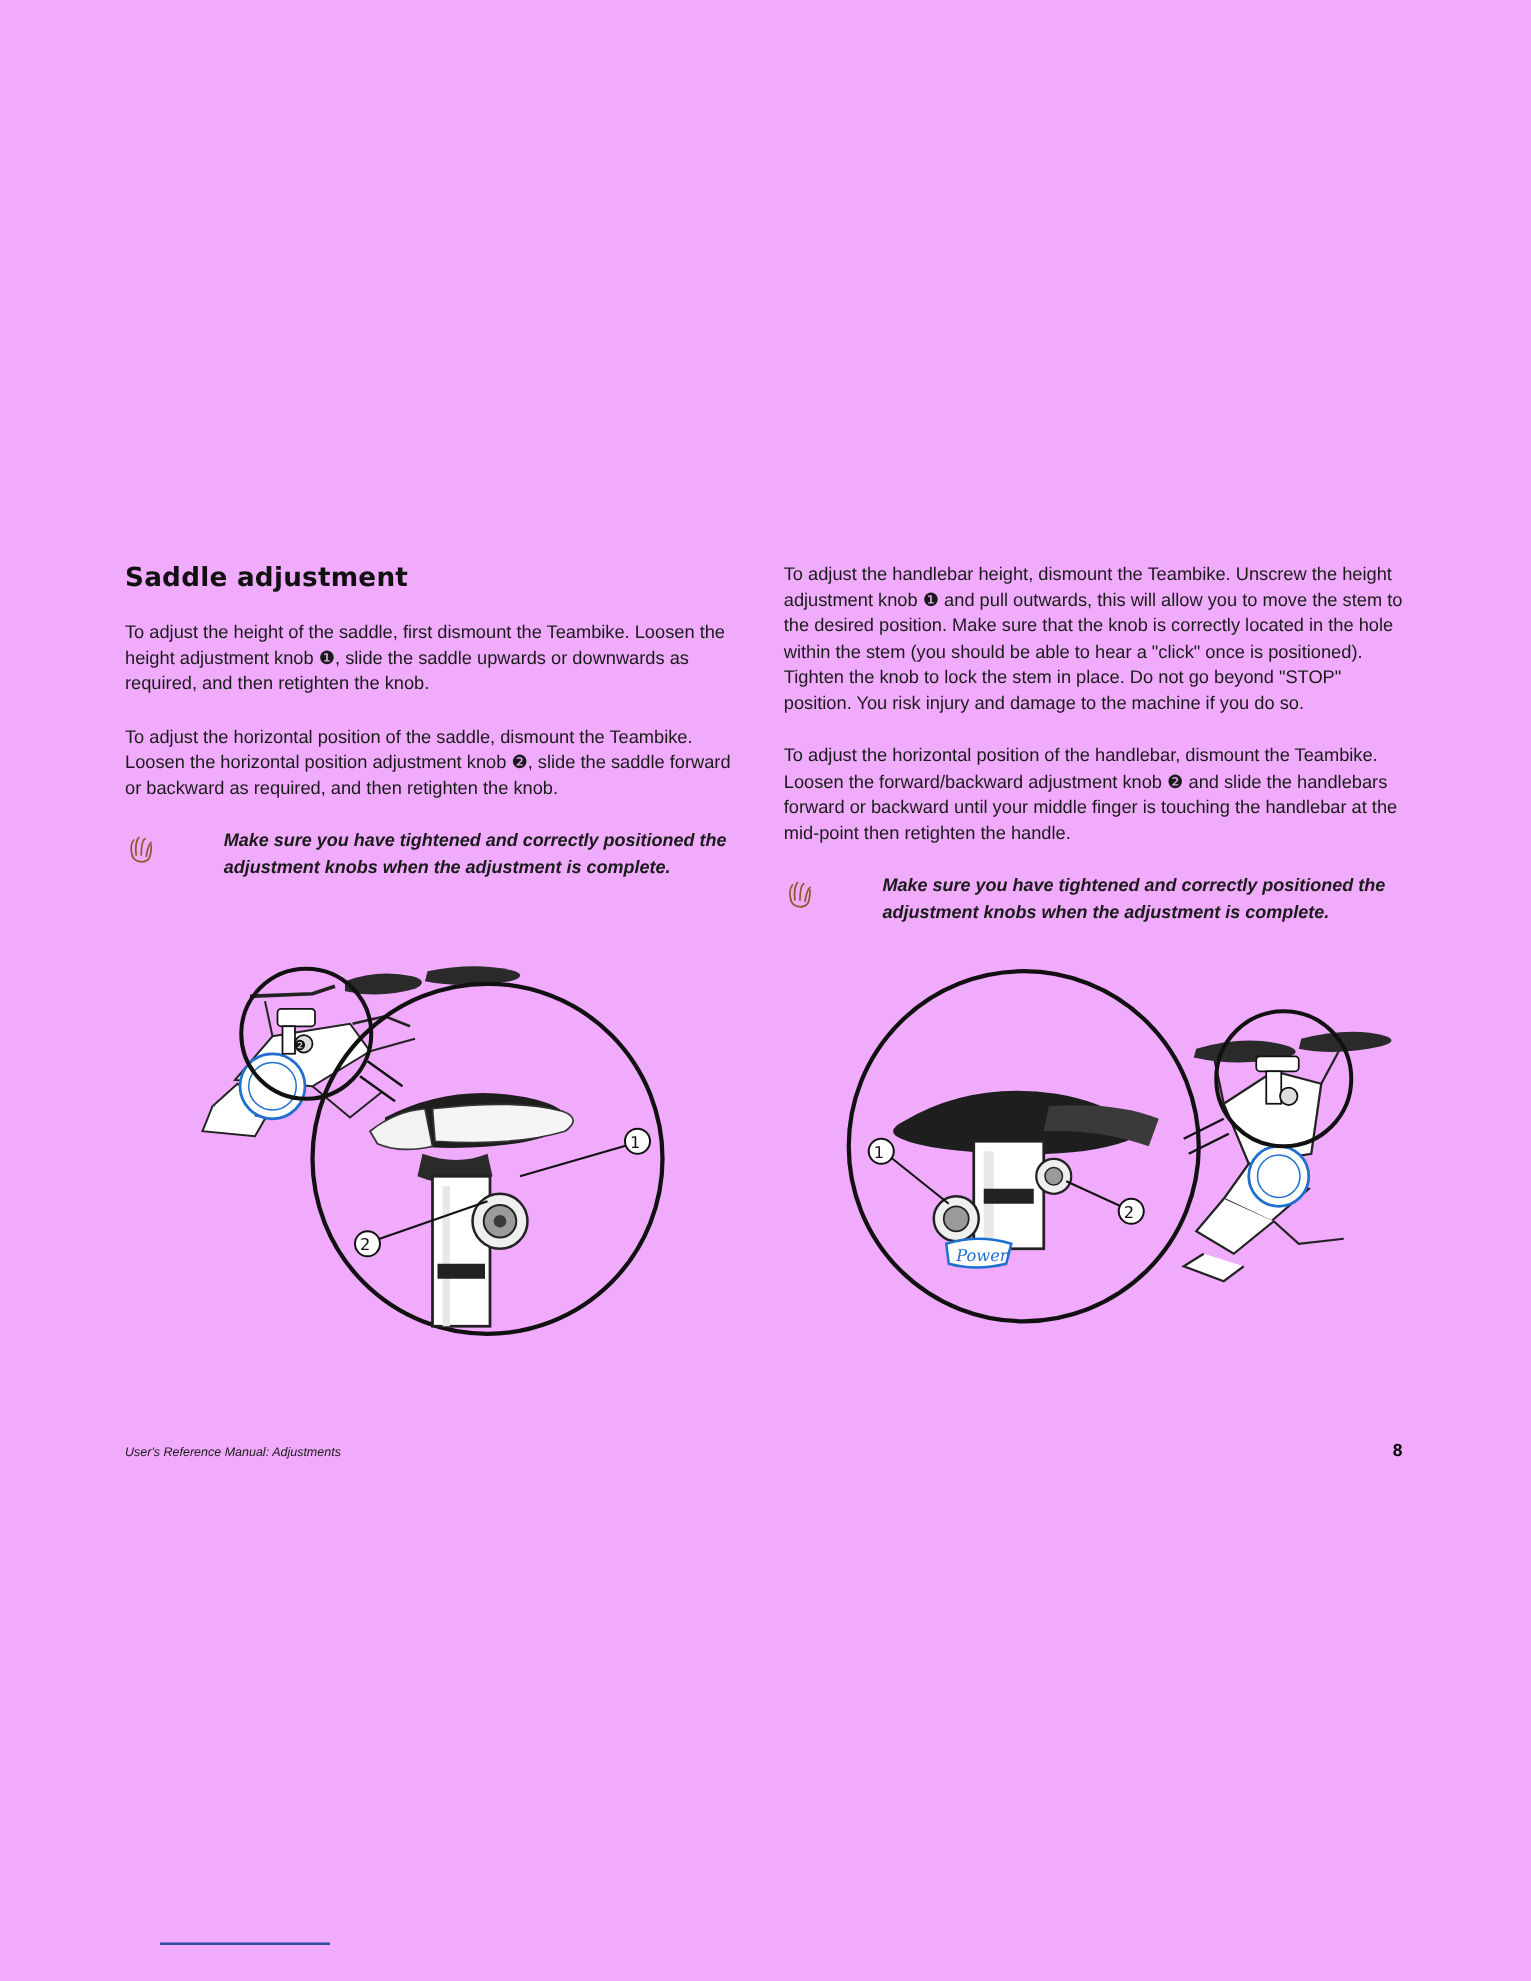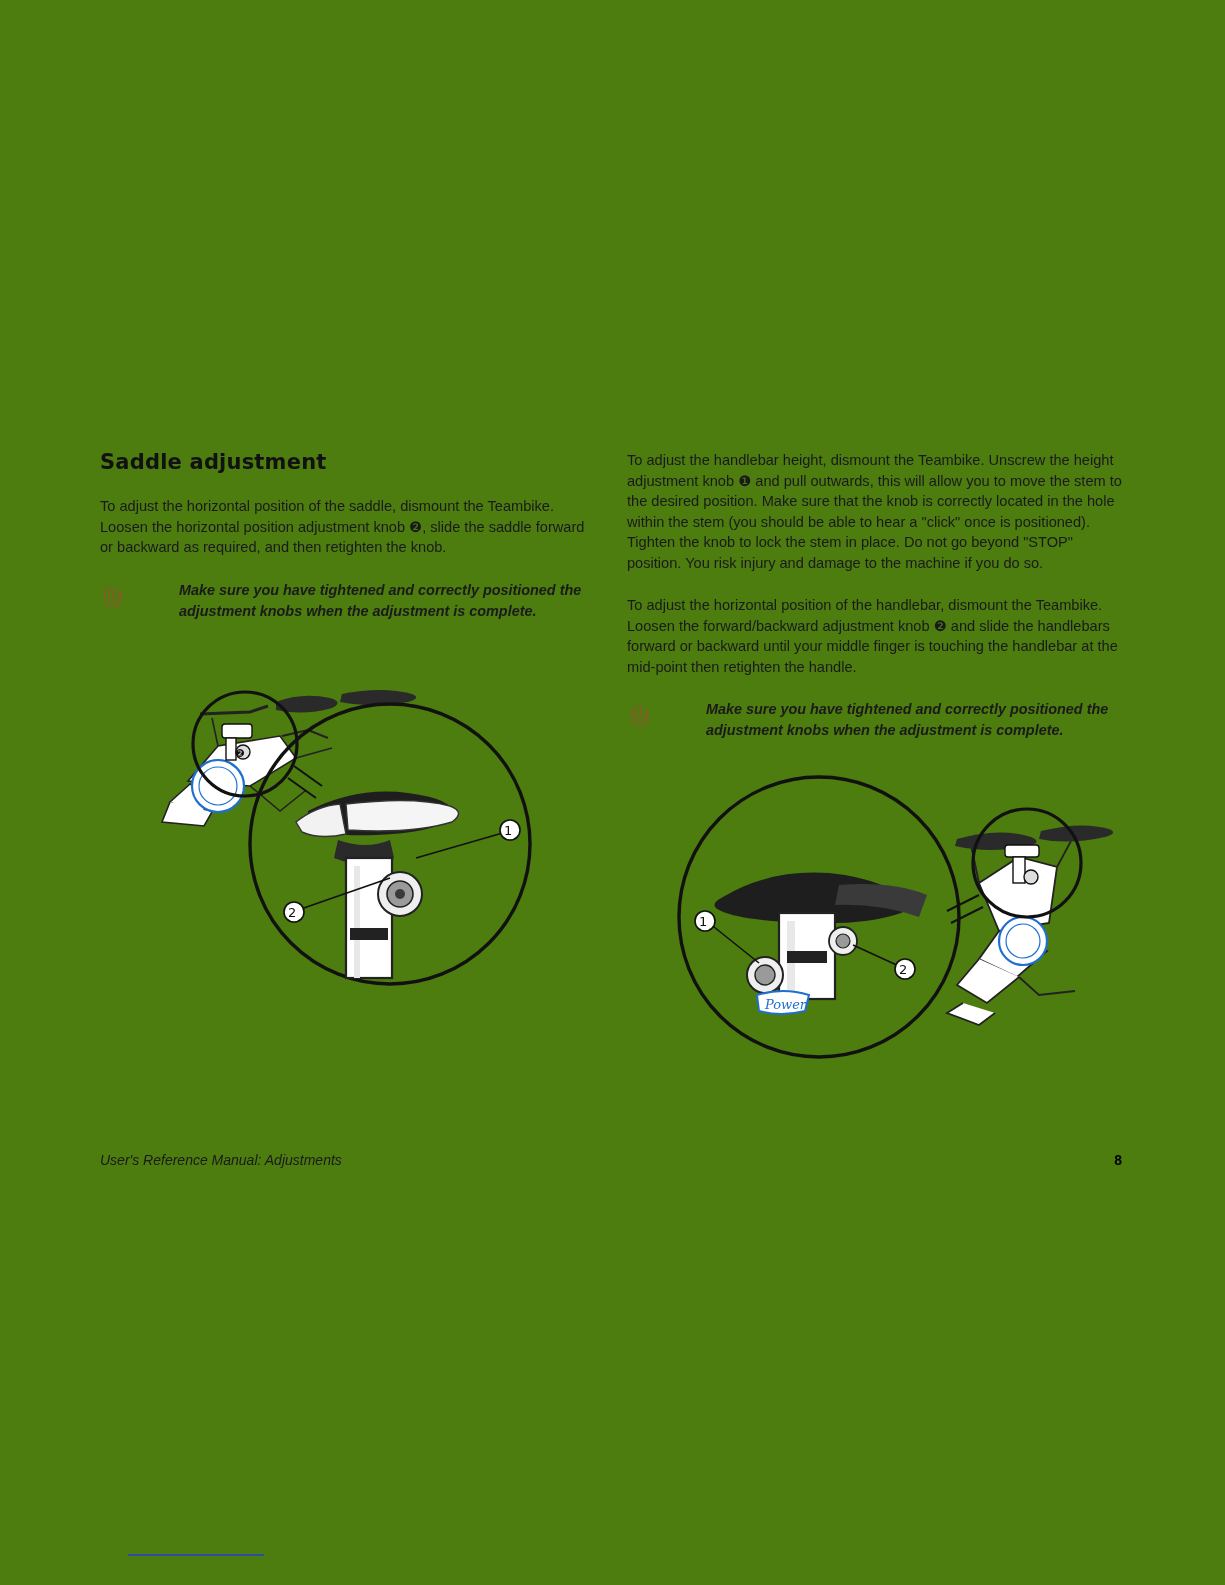--- a/index.html
+++ b/index.html
@@ -13,21 +13,21 @@
     font-family: "Liberation Sans", sans-serif;
     color: #1a1a1a;
     position: relative;
     overflow: hidden;
   }
   .page {
     position: absolute;
     left: 0; top: 0;
     width: 1225px;
     height: 1585px;
-    background: #4d7c0f;
+    background: #f0abfc;
   }
   .content {
     position: absolute;
     left: 100px;
     top: 450px;
     width: 1022px;
   }
   .columns {
     display: flex;
     flex-direction: row;
@@ -81,21 +81,21 @@
     position: absolute;
     left: 100px;
     top: 1152px;
     width: 1022px;
     display: flex;
     flex-direction: row;
     justify-content: space-between;
     align-items: baseline;
   }
   .footer-left {
-    font-size: 14px;
+    font-size: 10px;
     font-style: italic;
     color: #1a1a1a;
   }
   .footer-right {
     font-size: 14px;
     font-weight: bold;
     color: #000000;
   }
   .bottom-rule {
     position: absolute;
@@ -111,20 +111,21 @@
 <body>
 
 <div class="page">
 
   <div class="content">
     <div class="columns">
 
       <div class="col">
         <h2 class="section-title">Saddle adjustment</h2>
 
+        <p class="body-text">To adjust the height of the saddle, first dismount the Teambike. Loosen the height adjustment knob ❶, slide the saddle upwards or downwards as required, and then retighten the knob.</p>
         <p class="body-text">To adjust the horizontal position of the saddle, dismount the Teambike. Loosen the horizontal position adjustment knob ❷, slide the saddle forward or backward as required, and then retighten the knob.</p>
 
         <div class="note-block">
           <div class="hand-icon">
             <svg width="28" height="28" viewBox="0 0 28 28">
               <g fill="none" stroke="#8a5a2b" stroke-width="1.4" stroke-linecap="round">
                 <path d="M6 20 C4 14 5 9 7 7"></path>
                 <path d="M9 19 C8 13 9 7 11 5"></path>
                 <path d="M13 19 C13 12 14 7 16 6"></path>
                 <path d="M17 20 C18 14 19 10 21 9"></path>

